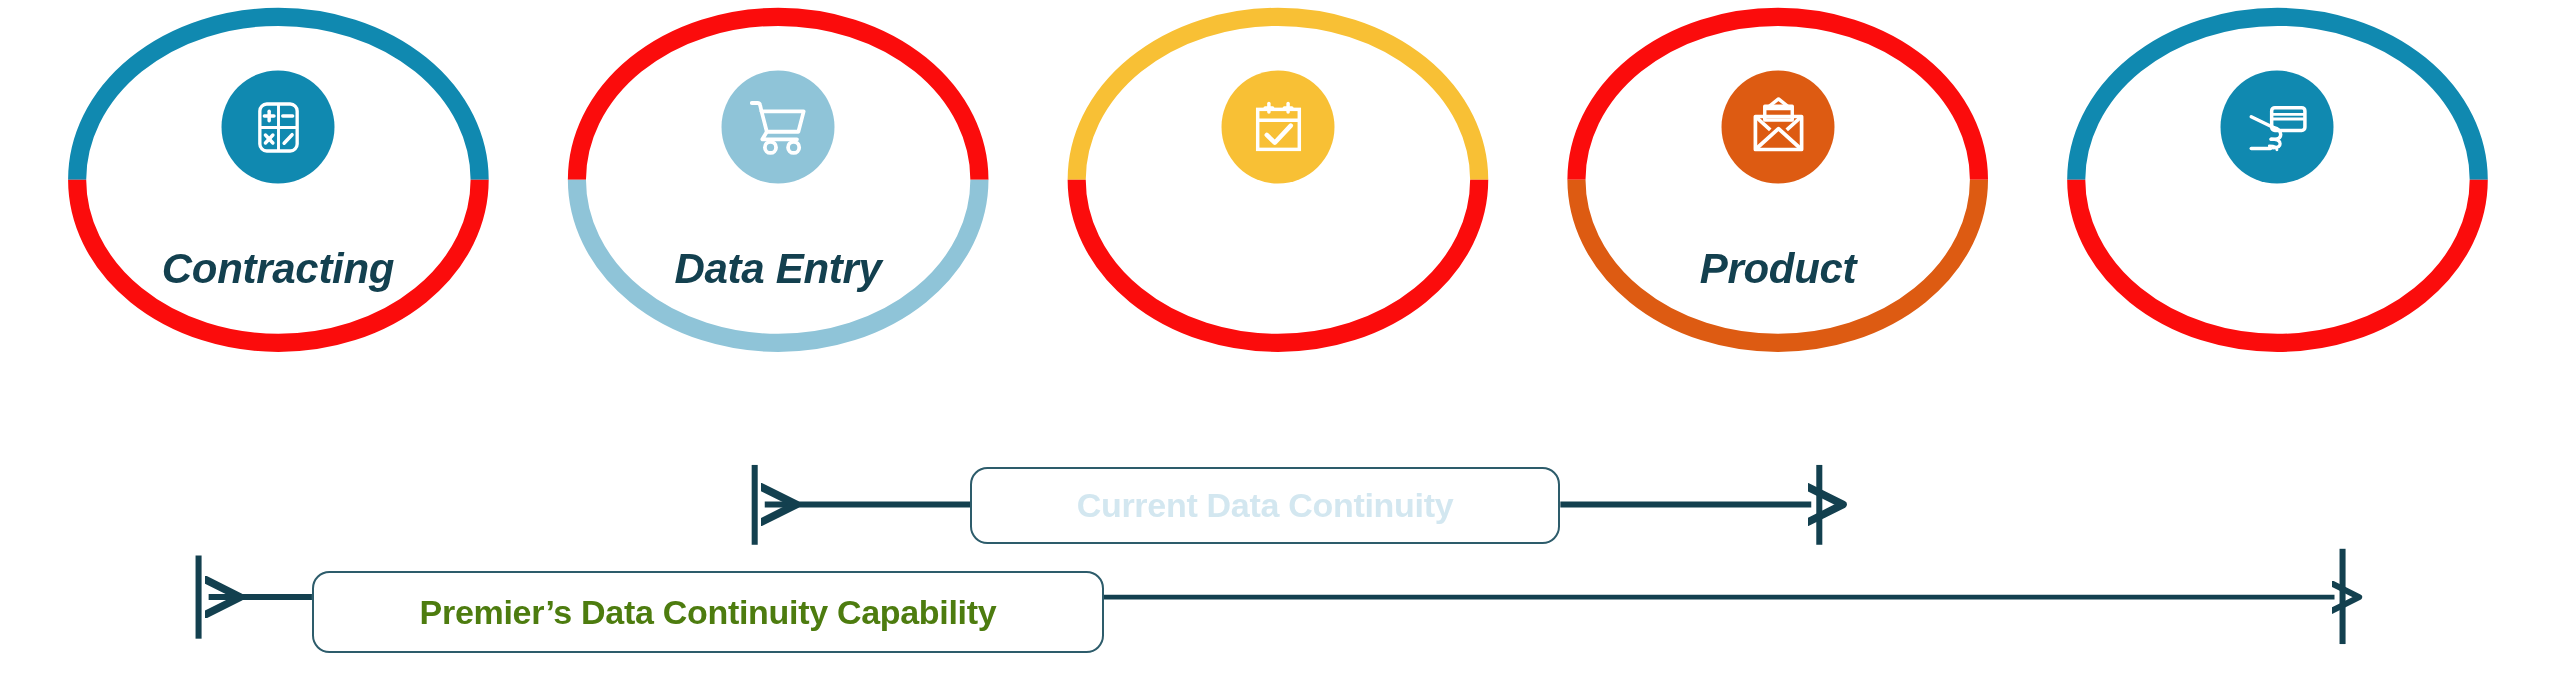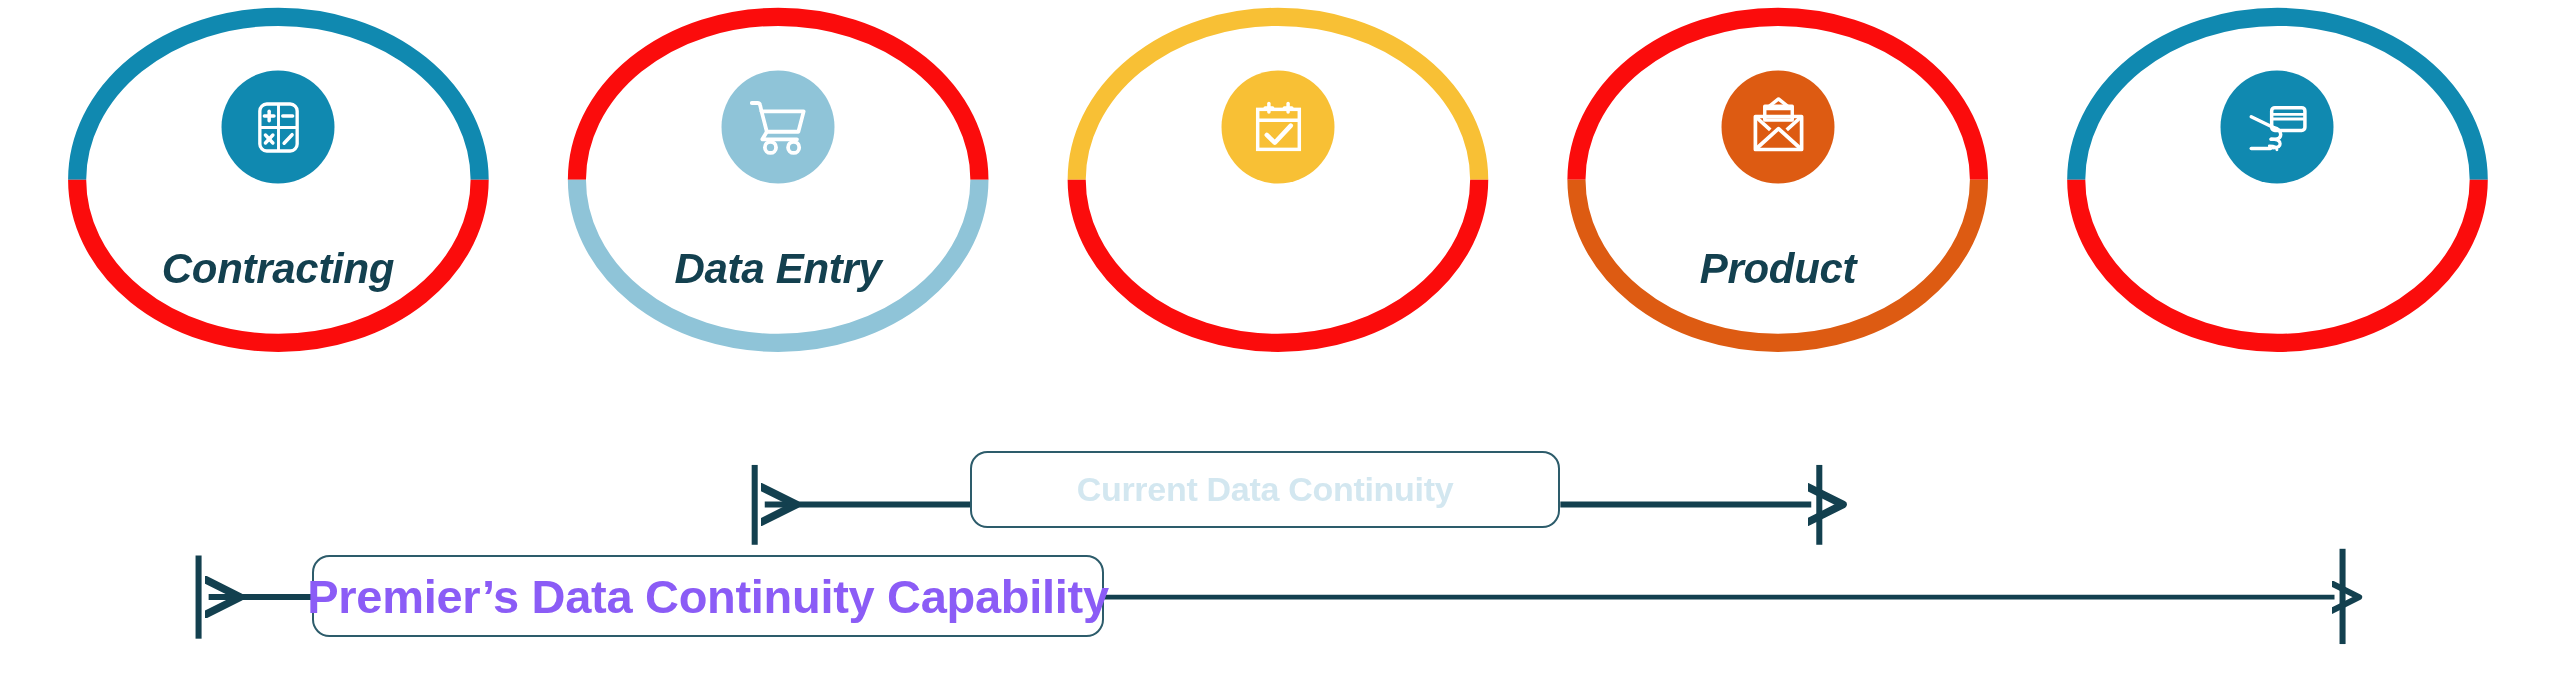--- a/index.html
+++ b/index.html
@@ -35,23 +35,24 @@
   .ann-box{
     position:absolute;
     box-sizing:border-box;
     background:#ffffff;
     border:2.7px solid #2d5c6b;
     border-radius:17.4px;
     display:flex;align-items:center;justify-content:center;
     font-weight:bold;
     white-space:nowrap;
     font-family:"Liberation Sans", sans-serif;
+    margin-top:16px;
   }
   #current-box{font-size:34px;color:#d3e7f0;letter-spacing:-0.3px;}
-  #premier-box{font-size:47px;color:#8b5cf6;letter-spacing:-0.3px;}
+  #premier-box{font-size:34px;color:#4d7c0f;letter-spacing:-0.3px;}
 </style>
 </head>
 <body>
 
 <div id="stage">
 
   <svg class="svg-layer" viewBox="0 0 3840 1015">
     <defs>
       <marker id="ah-left" viewBox="0 0 12 12" refX="11" refY="6" markerWidth="7" markerHeight="7" orient="auto-start-reverse">
         <path d="M 12 1 L 2 6 L 12 11" fill="none" stroke="#13404f" stroke-width="2.2" stroke-linecap="round" stroke-linejoin="round"></path>

